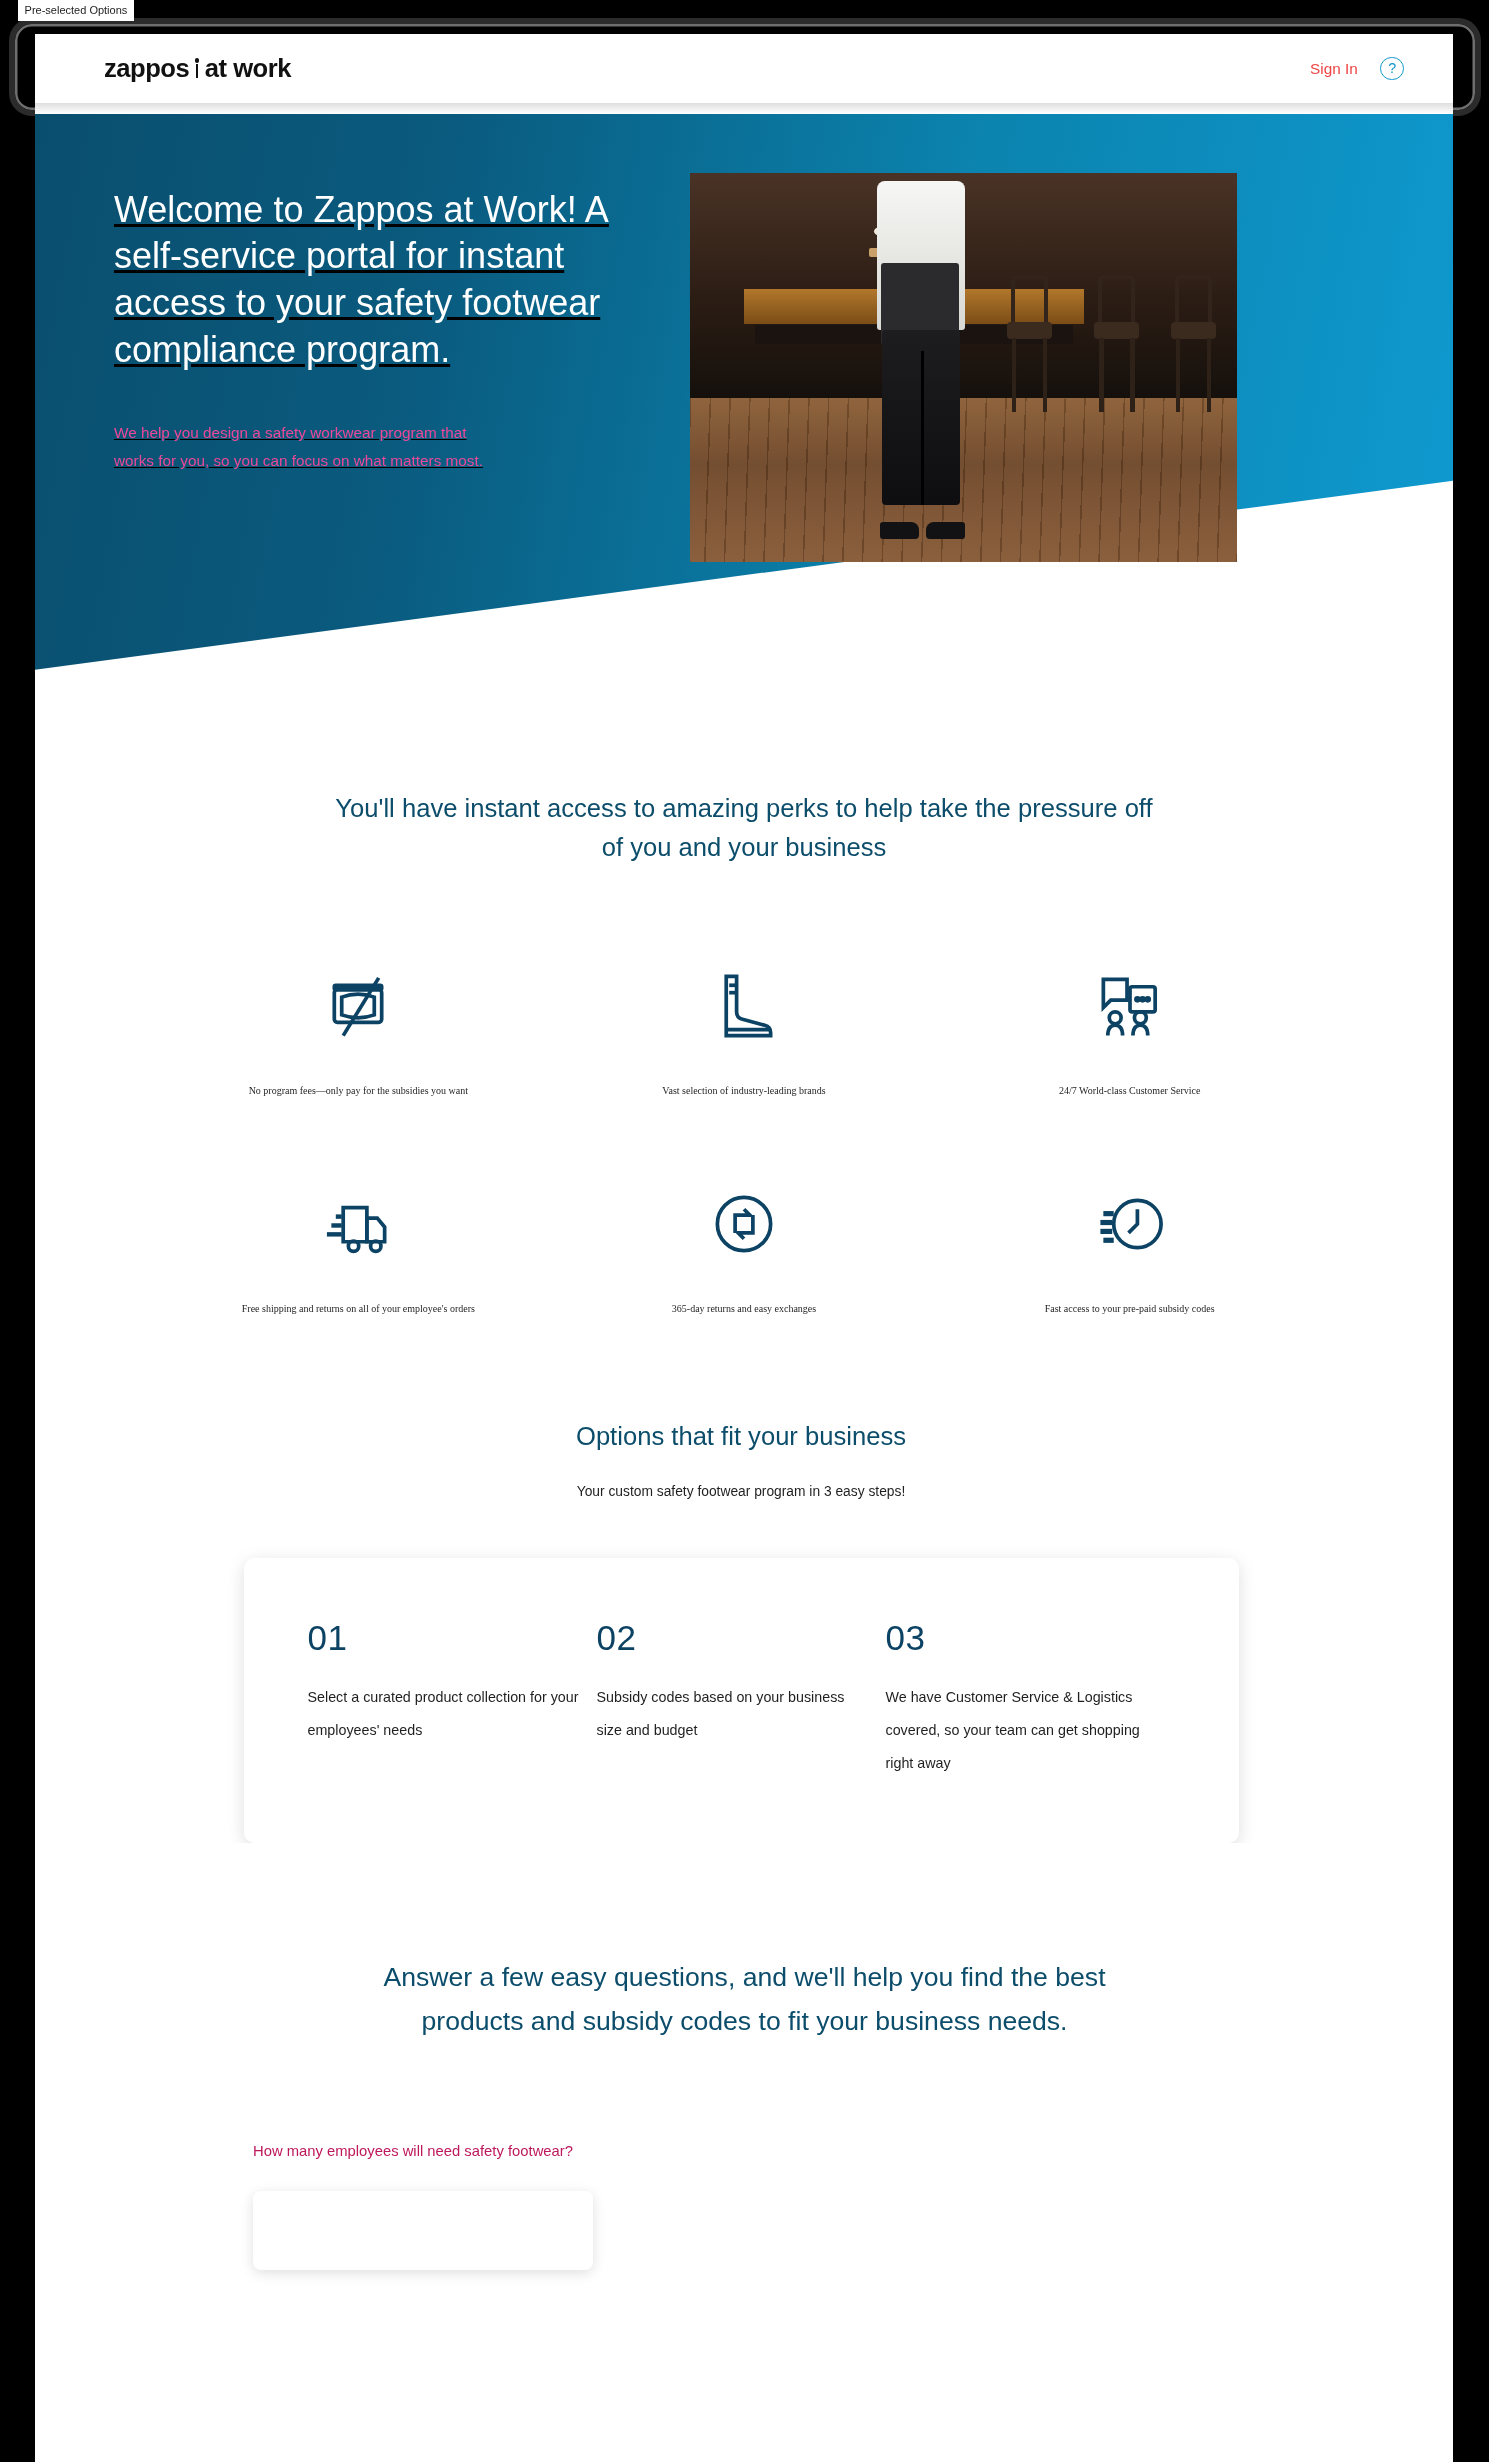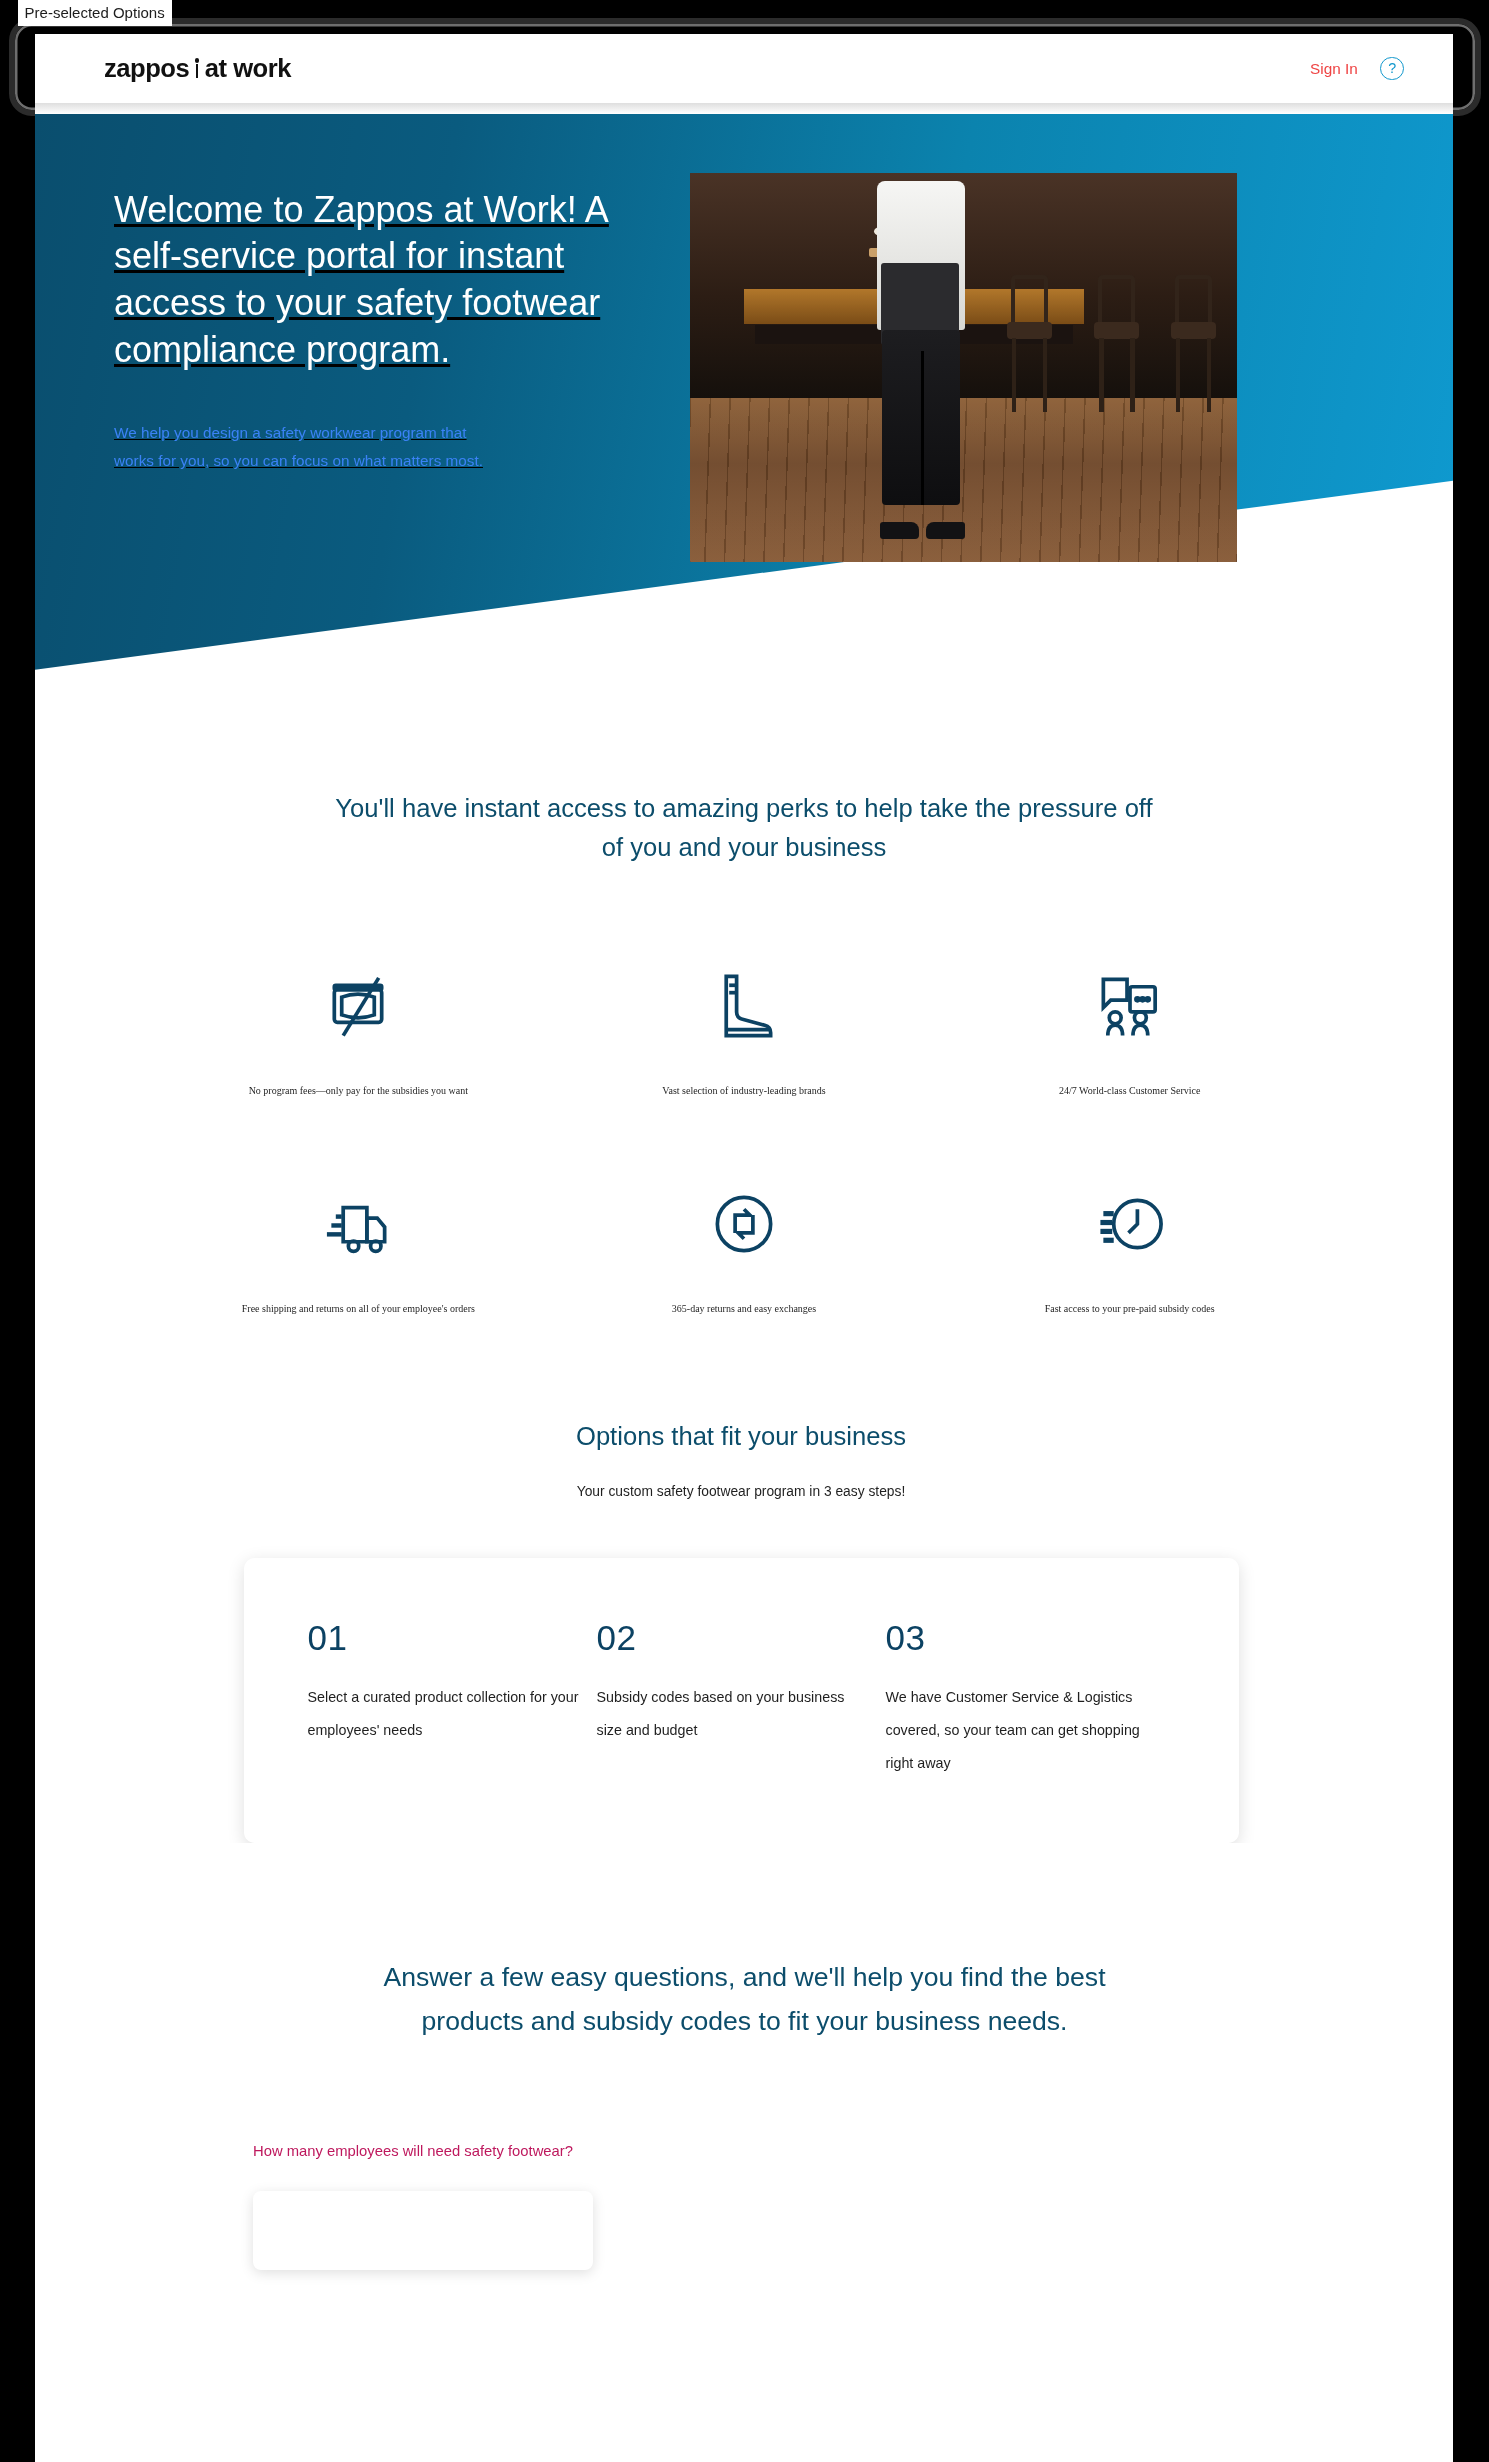--- a/index.html
+++ b/index.html
@@ -25,21 +25,21 @@
     border: 6.9px solid #2b2b2b;
     border-radius: 22.7px;
     background: transparent;
     box-shadow: inset 0 0 0 2.5px #6e6e6e;
   }
   #tooltip-preselected {
     position: absolute;
     left: 17.7px; top: 0px;
     background: #fff;
     color: #1d1d1d;
-    font-size: 15px;
+    font-size: 11px;
     padding: 4.4px 6.9px 4.9px 6.9px;
     z-index: 40;
     white-space: nowrap;
     font-family: "Liberation Sans", sans-serif;
   }
 
   
   #page {
     position: absolute;
     left: 35px; top: 34px;
@@ -118,21 +118,21 @@
   #hero-copy { width: 556px; padding-top: 13.8px; }
   #hero-title {
     color: #ffffff;
     font-size: 36px;
     line-height: 1.30;
     font-weight: 400;
     font-family: "Liberation Sans", sans-serif;
   }
   #hero-sub {
     margin-top: 45px;
-    color: #3b82f6;
+    color: #ec4899;
     font-size: 15.3px;
     line-height: 1.85;
     max-width: 374px;
   }
   #hero-photo {
     width: 547px; height: 389px;
     margin-left: 19.7px;
     border-radius: 1px;
     overflow: hidden;
     position: relative;

